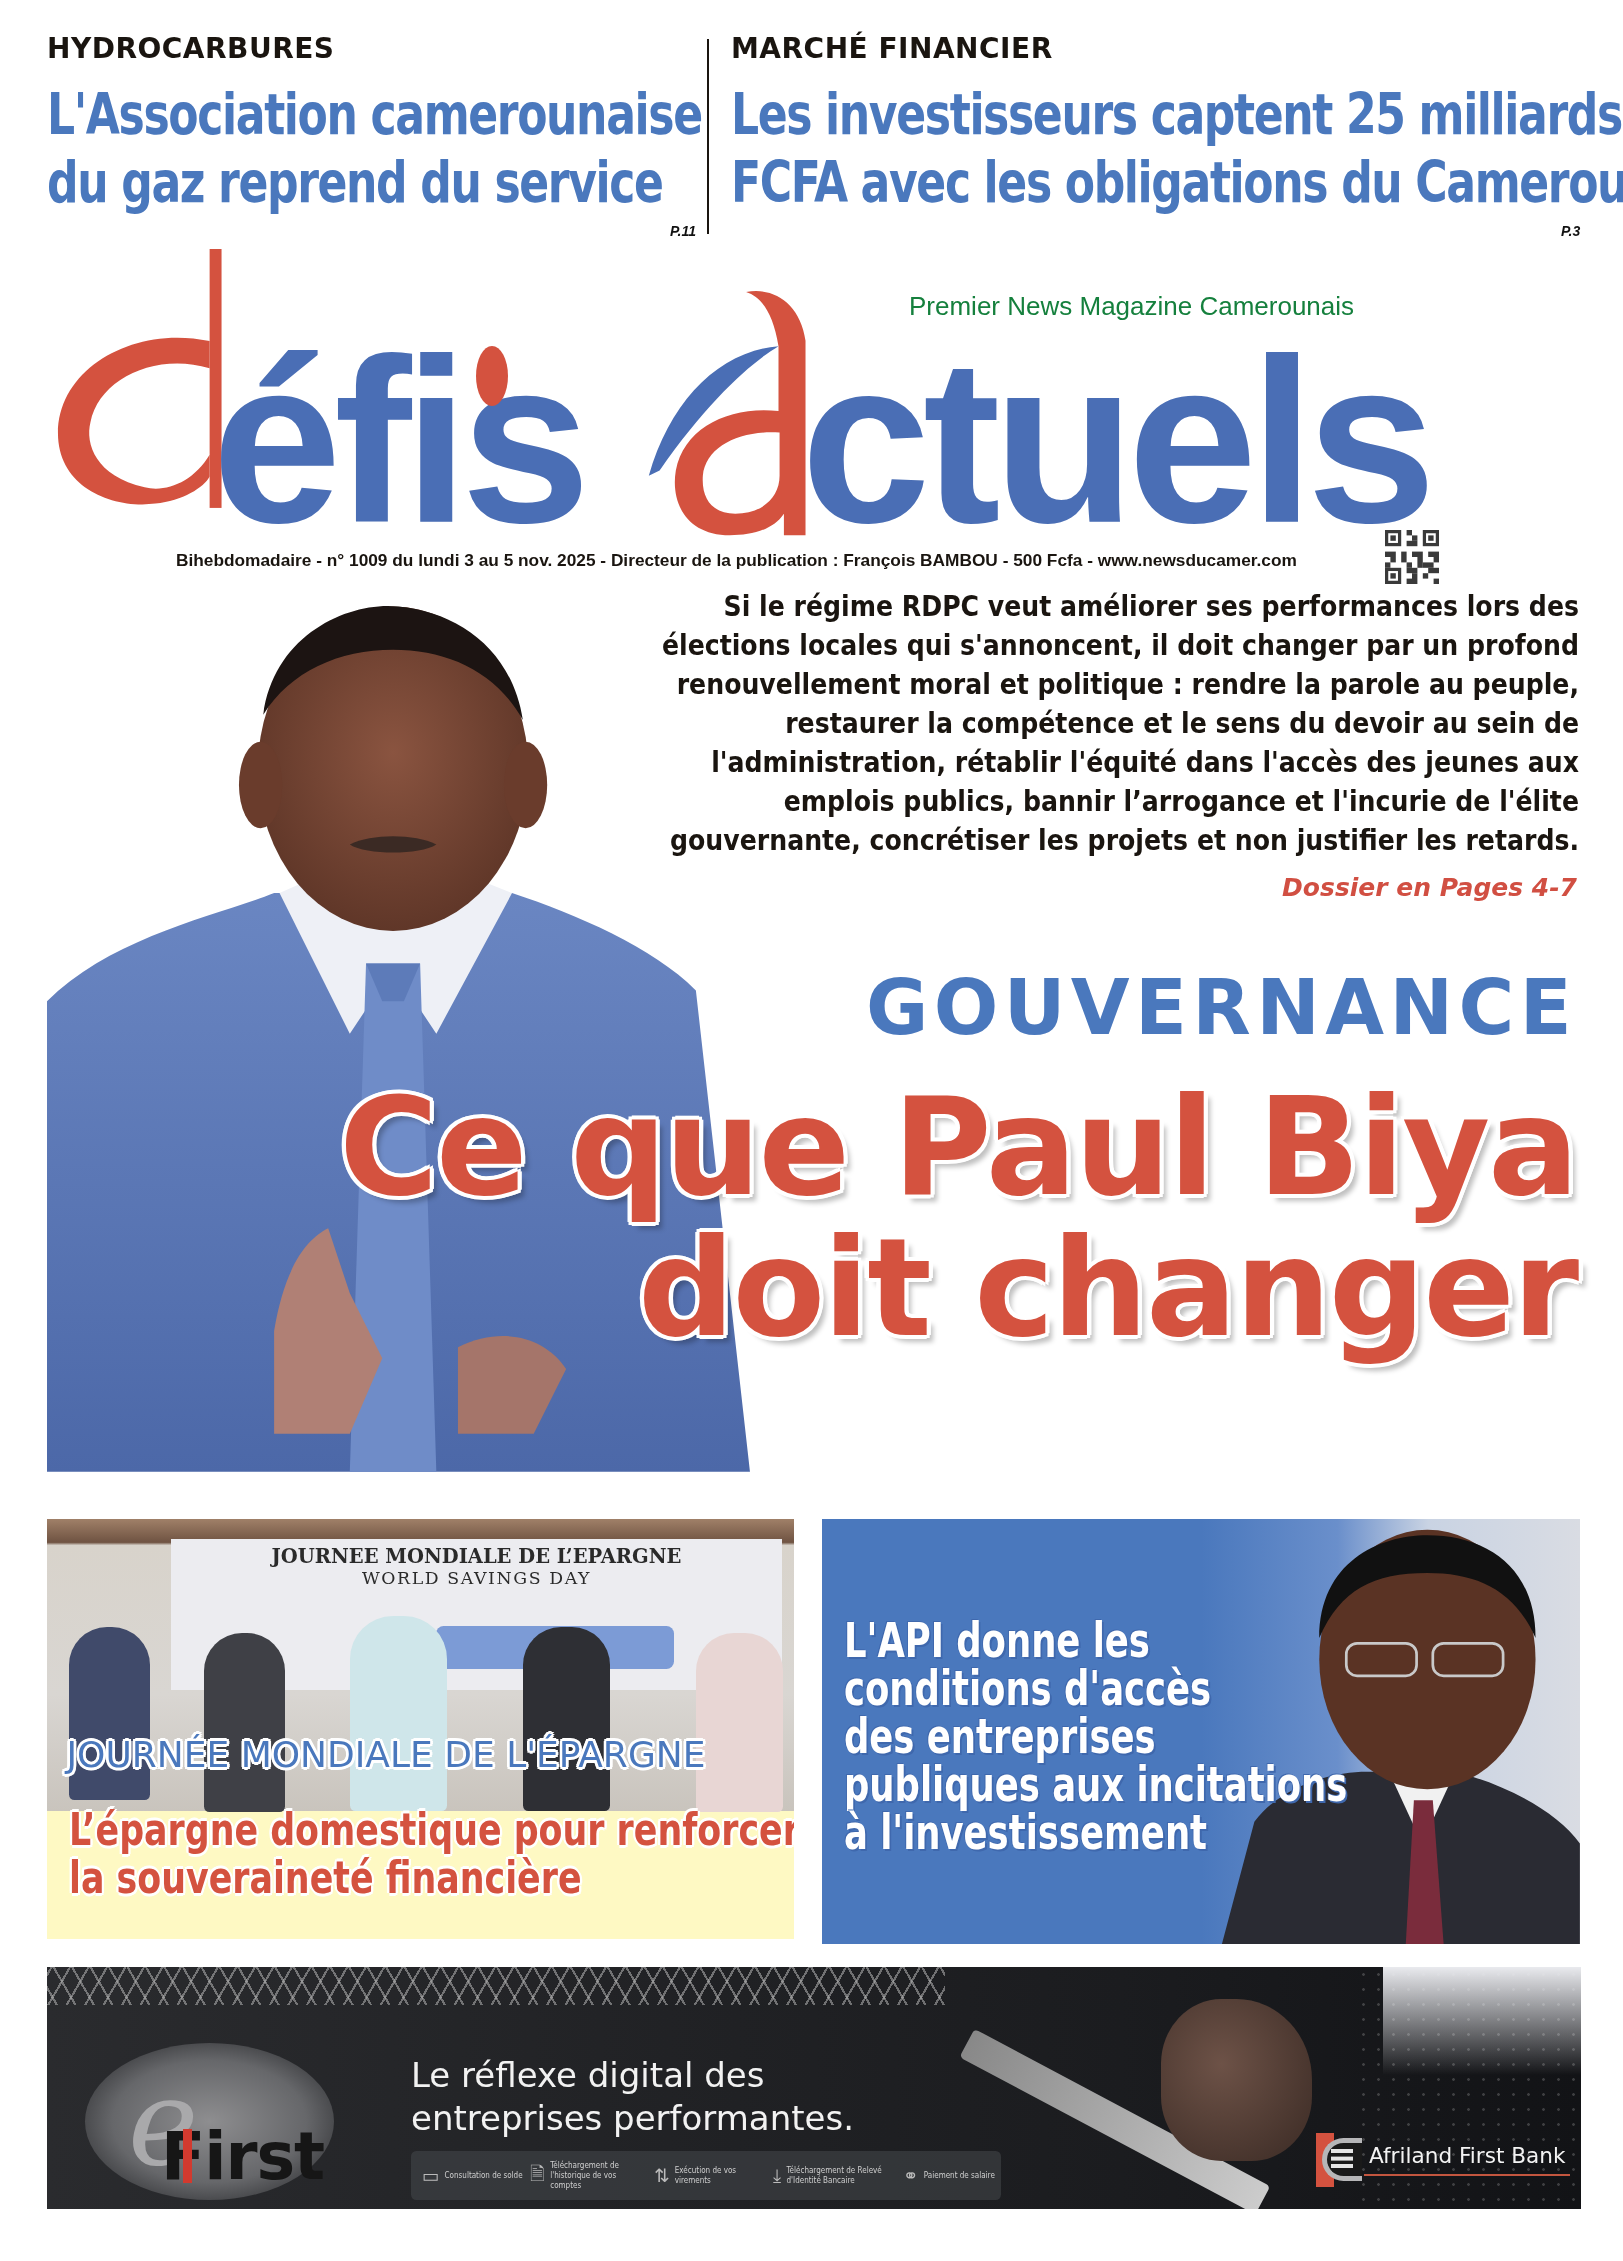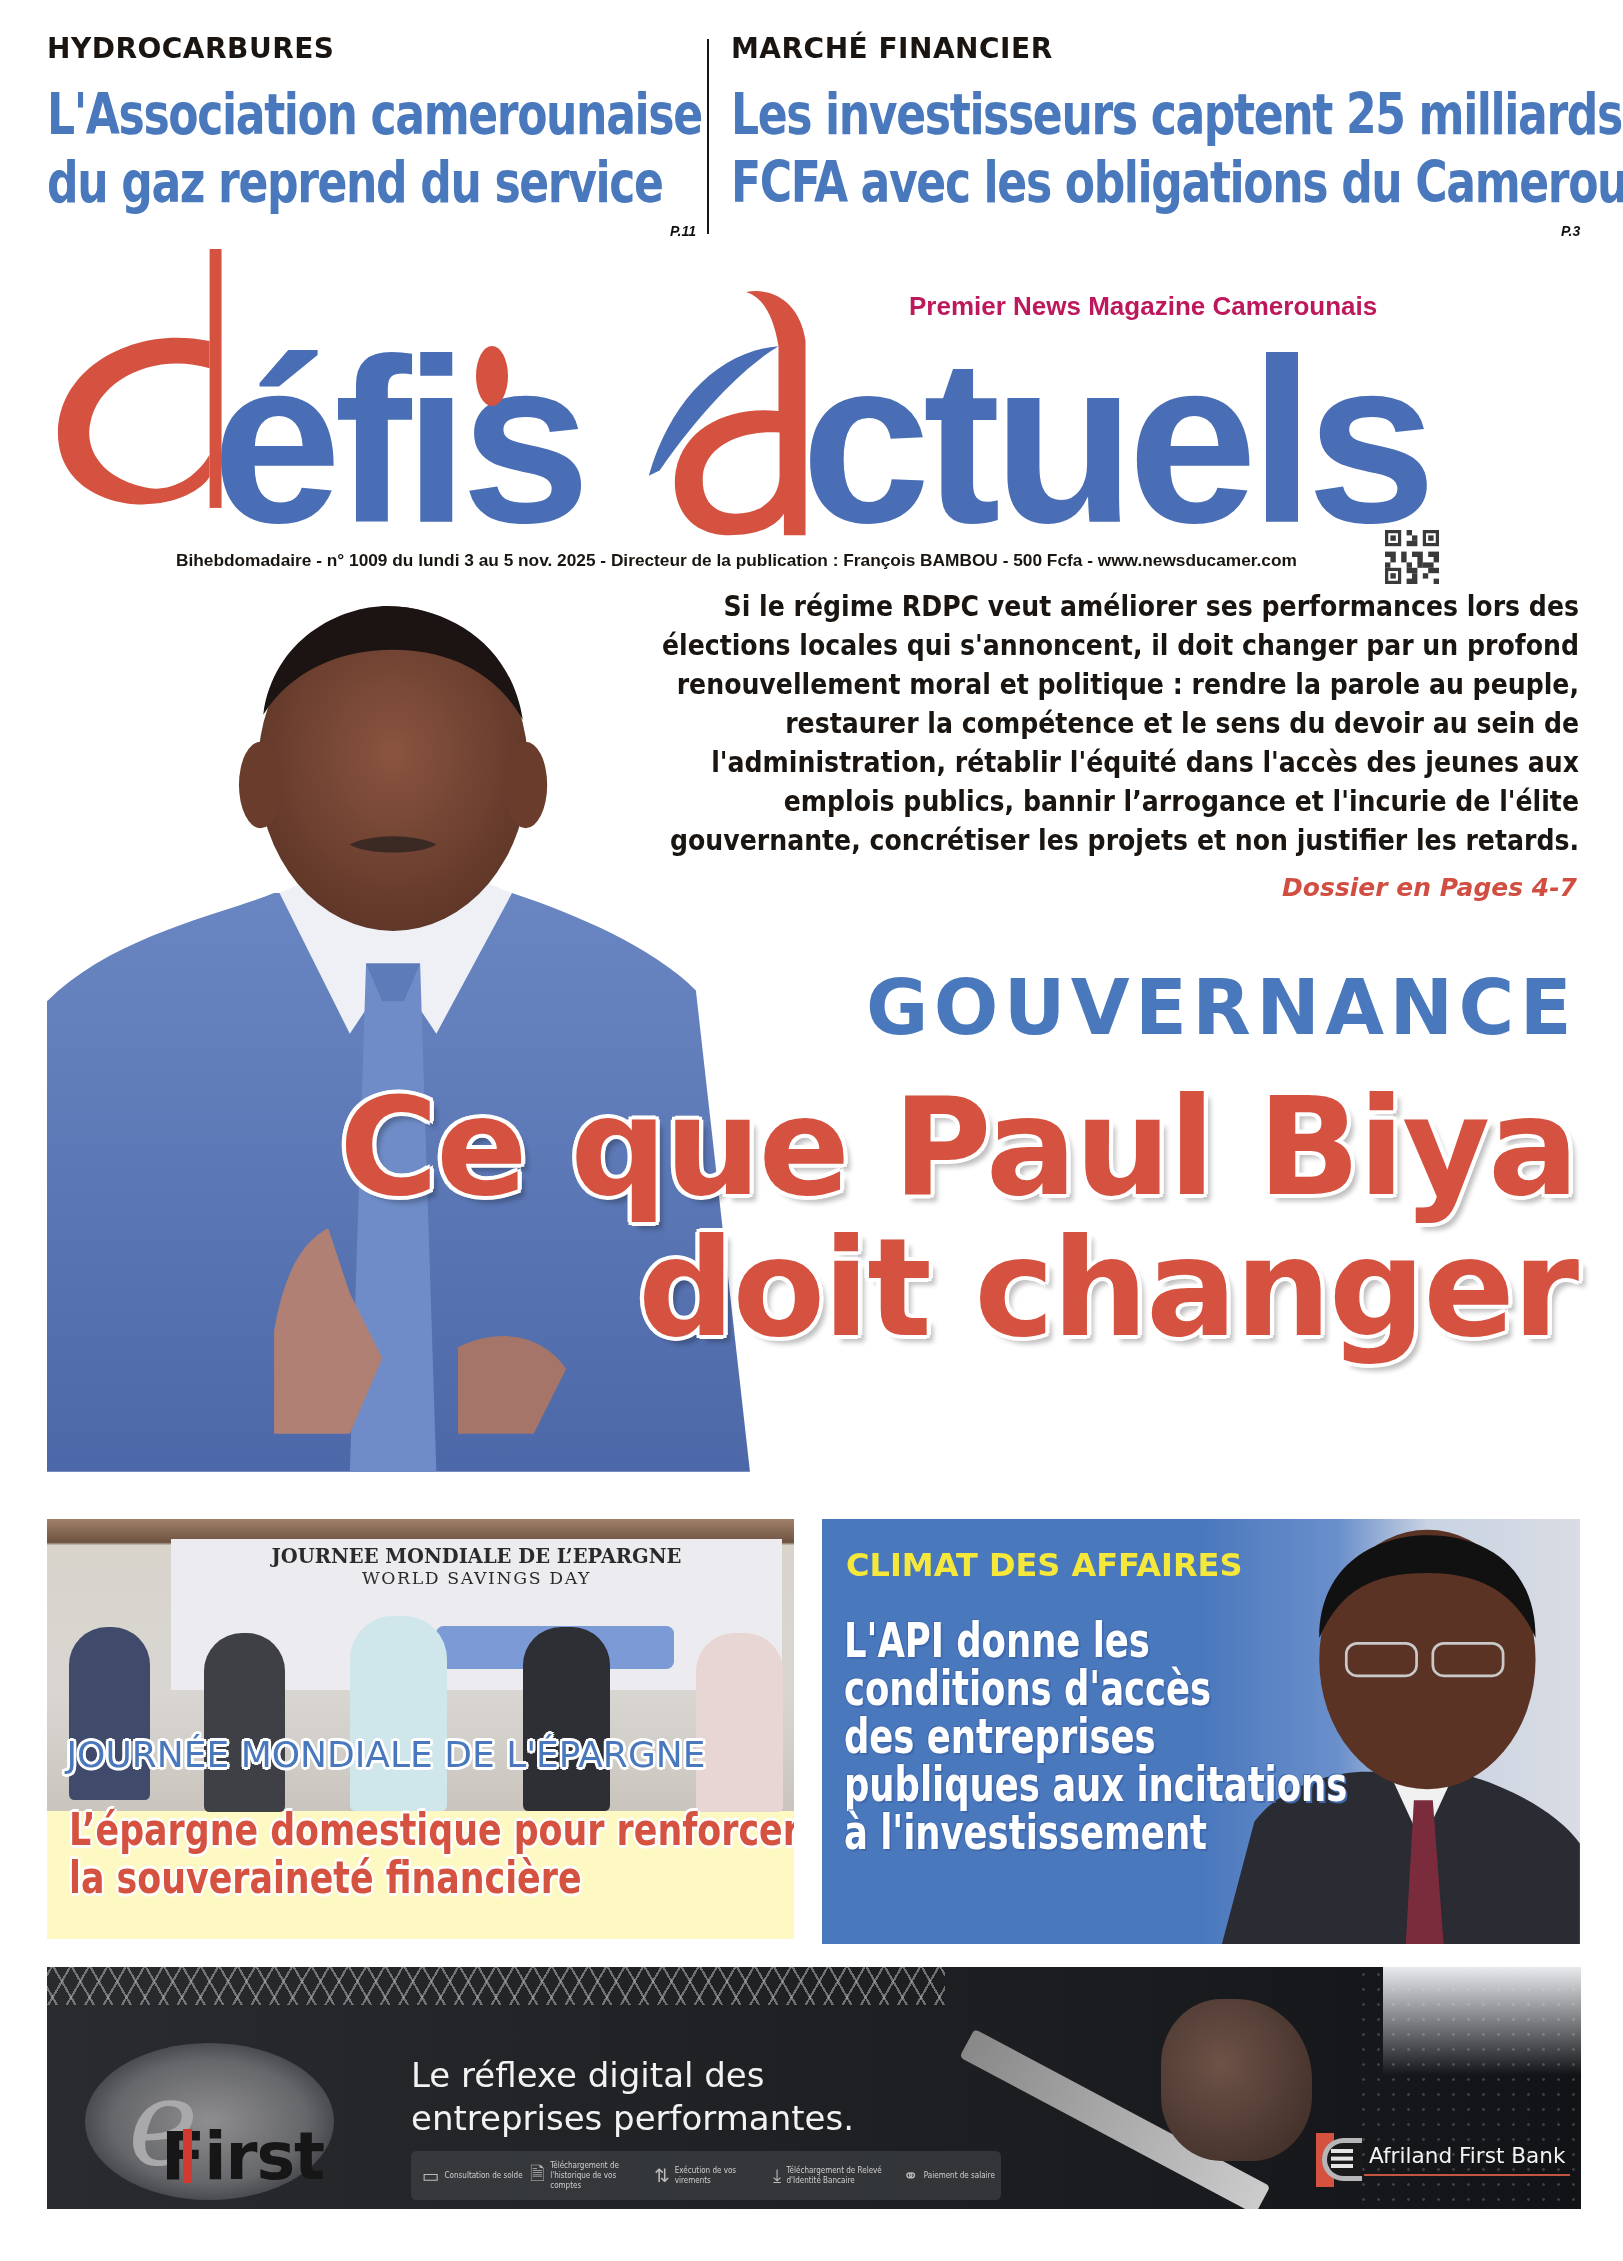--- a/index.html
+++ b/index.html
@@ -9,21 +9,21 @@
   .abs { position: absolute; }
 
   
   .kicker { font-family: "DejaVu Sans", sans-serif; font-weight: 900; color: #1a1510; font-size: 28px; letter-spacing: 0.5px; }
   .teaser-title { font-family: "DejaVu Sans Condensed", "DejaVu Sans", sans-serif; font-weight: 900; color: #4a78bd; font-size: 57px; line-height: 68px; letter-spacing: -1.6px; transform: scaleX(0.86); transform-origin: left top; white-space: nowrap; }
   .page-ref { font-family: "Liberation Sans", sans-serif; font-style: italic; font-weight: 700; font-size: 14px; color: #111; }
   .vsep { background: #1a1510; width: 2.2px; }
 
   
   .logo-word { font-family: "Liberation Sans", sans-serif; font-weight: 700; color: #4a6eb5; font-size: 233px; line-height: 1; letter-spacing: -7.6px; white-space: nowrap; }
-  .tagline { font-family: "Liberation Sans", sans-serif; font-weight: 700; color: #be185d; font-size: 26px; white-space: nowrap; }
+  .tagline { font-family: "Liberation Sans", sans-serif; font-weight: 400; color: #15803d; font-size: 26px; white-space: nowrap; }
   .infobar { font-family: "Liberation Sans", sans-serif; font-weight: 700; color: #1a1510; font-size: 17.3px; white-space: nowrap; }
 
   
   .lead { font-family: "DejaVu Sans Condensed", "DejaVu Sans", sans-serif; font-weight: 700; color: #1a1510; font-size: 28px; line-height: 39px; text-align: right; }
   .dossier { font-family: "DejaVu Sans", sans-serif; font-style: italic; font-weight: 700; color: #d14f42; font-size: 25px; text-align: right; white-space: nowrap; }
   .section-gouv { font-family: "DejaVu Sans", sans-serif; font-weight: 700; color: #4a78bd; font-size: 76px; letter-spacing: 5.4px; white-space: nowrap; }
   .main-headline { font-family: "DejaVu Sans", sans-serif; font-weight: 900; color: #d4523f; font-size: 135px; line-height: 141px; letter-spacing: -2.2px; white-space: nowrap; text-align: right;
     text-shadow: 0 0 0 #fff, 4.3px 0 0 #fff, -4.3px 0 0 #fff, 0 4.3px 0 #fff, 0 -4.3px 0 #fff, 3.2px 3.2px 0 #fff, -3.2px -3.2px 0 #fff, 3.2px -3.2px 0 #fff, -3.2px 3.2px 0 #fff, 6.5px 6.5px 5.4px rgba(0,0,0,0.25); }
 
   
@@ -205,21 +205,20 @@
 
   <svg class="abs" style="left:389px; top:0;" width="369" height="425" viewBox="0 0 682 786">
     <path d="M20 786 L 80 560 C 140 480, 260 460, 320 470 L 460 470 C 540 490, 640 540, 682 600 L 682 786 Z" fill="#2a2b33"></path>
     <path d="M330 470 L 390 600 L 450 470 Z" fill="#f1f1f1"></path>
     <path d="M375 520 L 410 520 L 430 786 L 360 786 Z" fill="#7a2c3c"></path>
     <ellipse cx="400" cy="260" rx="200" ry="240" fill="#5a3324"></ellipse>
     <path d="M200 220 C 200 80, 310 30, 400 30 C 510 30, 600 90, 600 220 C 560 130, 490 100, 400 100 C 300 100, 240 130, 200 220 Z" fill="#111"></path>
     <rect x="250" y="230" width="130" height="60" rx="20" fill="none" stroke="#c9c9c9" stroke-width="5"></rect>
     <rect x="410" y="230" width="130" height="60" rx="20" fill="none" stroke="#c9c9c9" stroke-width="5"></rect>
   </svg>
-  <div class="abs box-kicker-yellow" style="left:24px; top:27px;">CLIMAT DES AFFAIRES</div>
   <div class="abs box-title-white" style="left:21.6px; top:97px;">
     <span style="display:block">L'API donne les</span>
     <span style="display:block">conditions d'accès</span>
     <span style="display:block">des entreprises</span>
     <span style="display:block">publiques aux incitations</span>
     <span style="display:block">à l'investissement</span>
   </div>
   <div class="abs pref" style="left:725px; top:400px; color:#ffffff;">P.9</div>
 </a>
 

